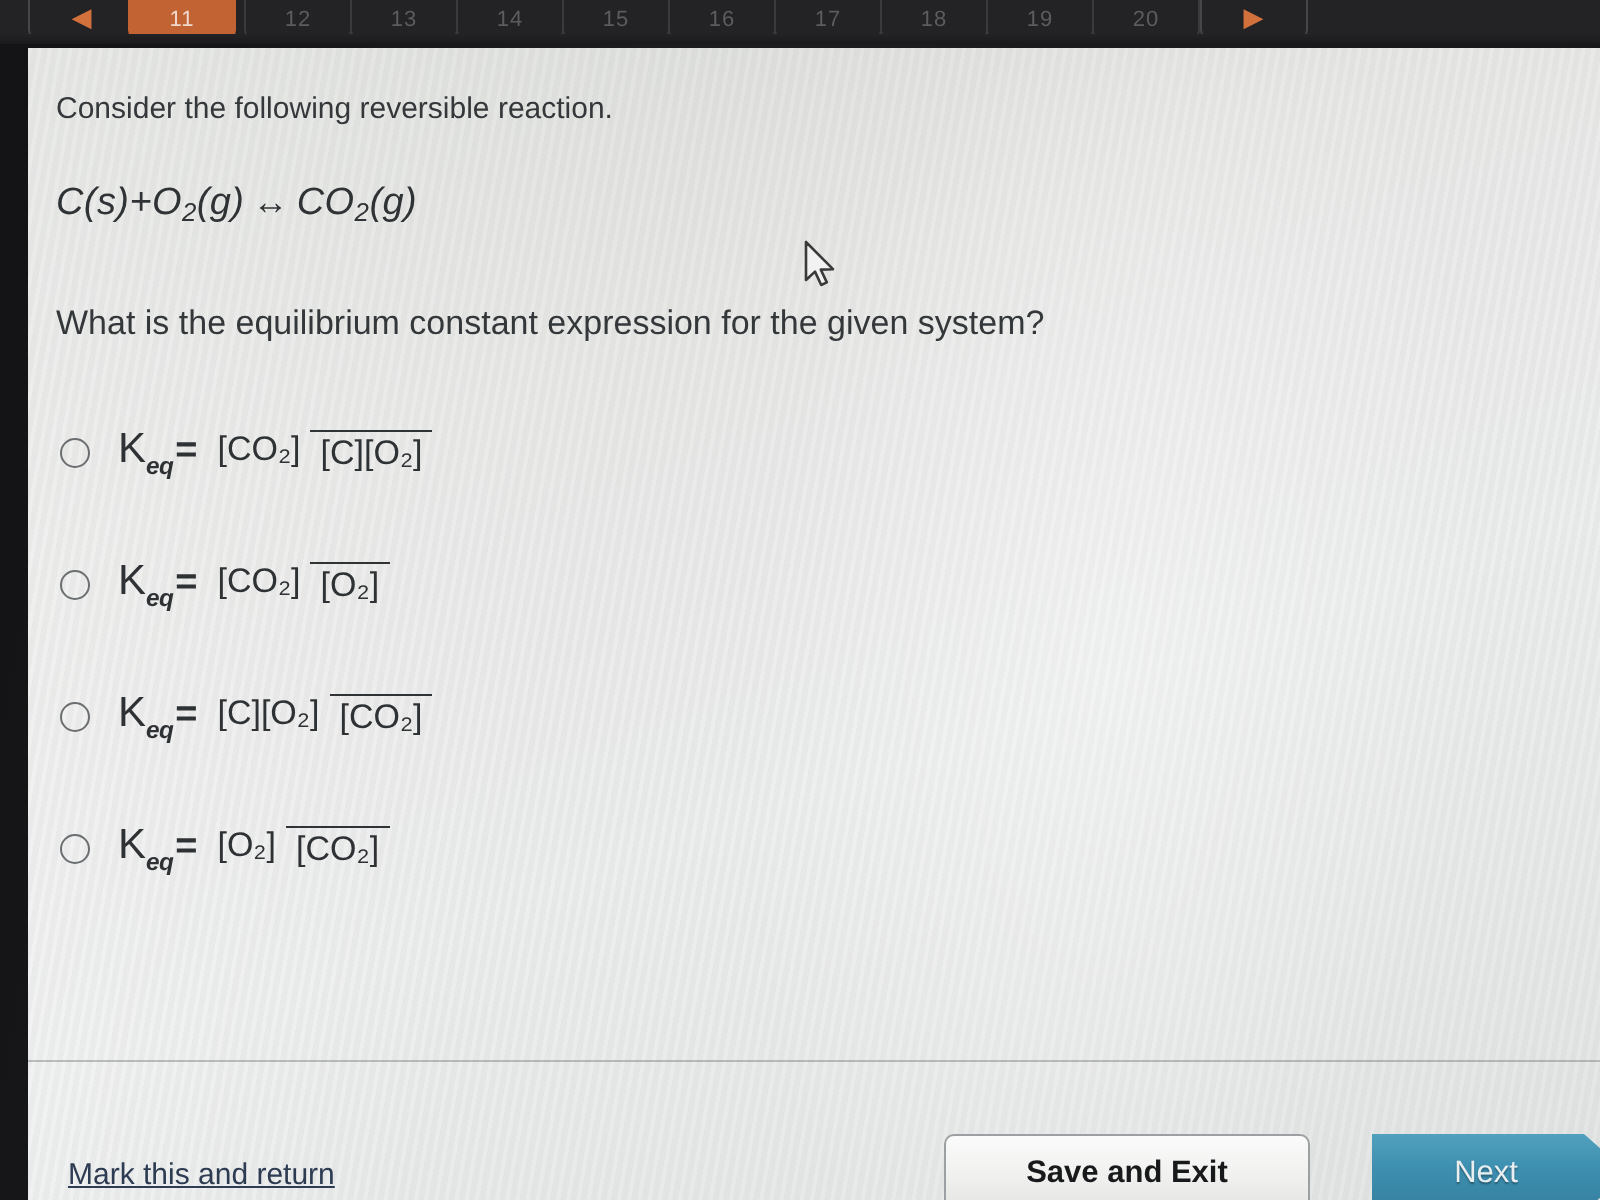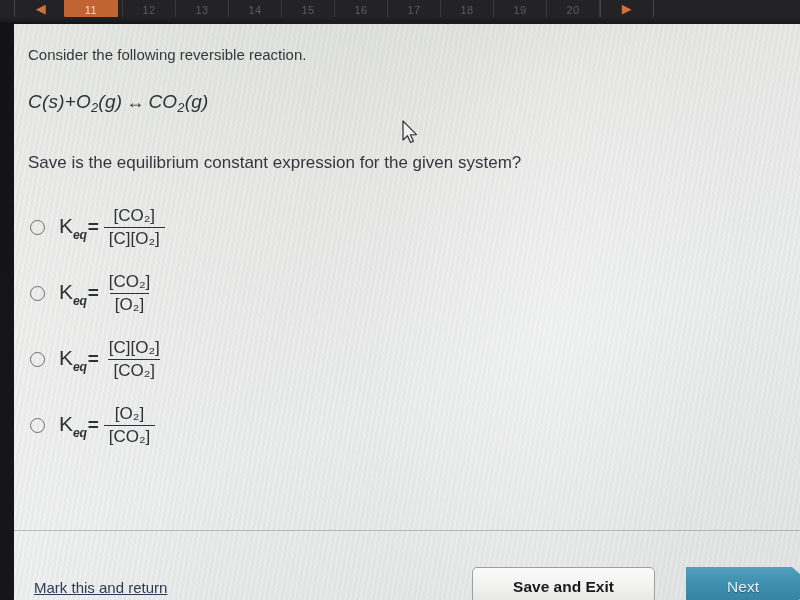--- a/index.html
+++ b/index.html
@@ -154,21 +154,21 @@
     margin-top: 20px;
   }
   .eqsign {
     font-size: 19px;
     font-weight: bold;
     margin: 0 3px 0 1px;
     color: #2f3235;
   }
   .frac {
     display: inline-flex;
-    flex-direction: column;
+    flex-direction: row;
     align-items: center;
     vertical-align: middle;
     font-size: 17px;
     line-height: 1.18;
     margin-left: 2px;
   }
   .frac .num { padding: 0 5px 1px 5px; }
   .frac .den {
     padding: 1px 5px 0 5px;
     border-top: 1.6px solid #303336;
@@ -258,21 +258,21 @@
   </div>
 
   <div id="page">
 
     <div id="content">
 
       <p class="prompt">Consider the following reversible reaction.</p>
 
       <p class="equation"><span>C(s)</span><span>+</span><span><span>O</span><sub>2</sub><span>(g)</span></span><span class="arrow">↔</span><span><span>CO</span><sub>2</sub><span>(g)</span></span></p>
 
-      <p class="question">Save is the equilibrium constant expression for the given system?</p>
+      <p class="question">What is the equilibrium constant expression for the given system?</p>
 
       <div class="option">
         <span class="radio"></span>
         <span class="keq"><span>K</span><span class="sub-eq">eq</span><span class="eqsign">=</span><span class="frac">
               <span class="num">[CO₂]</span>
               <span class="den">[C][O₂]</span>
             </span></span>
       </div>
 
       <div class="option">

